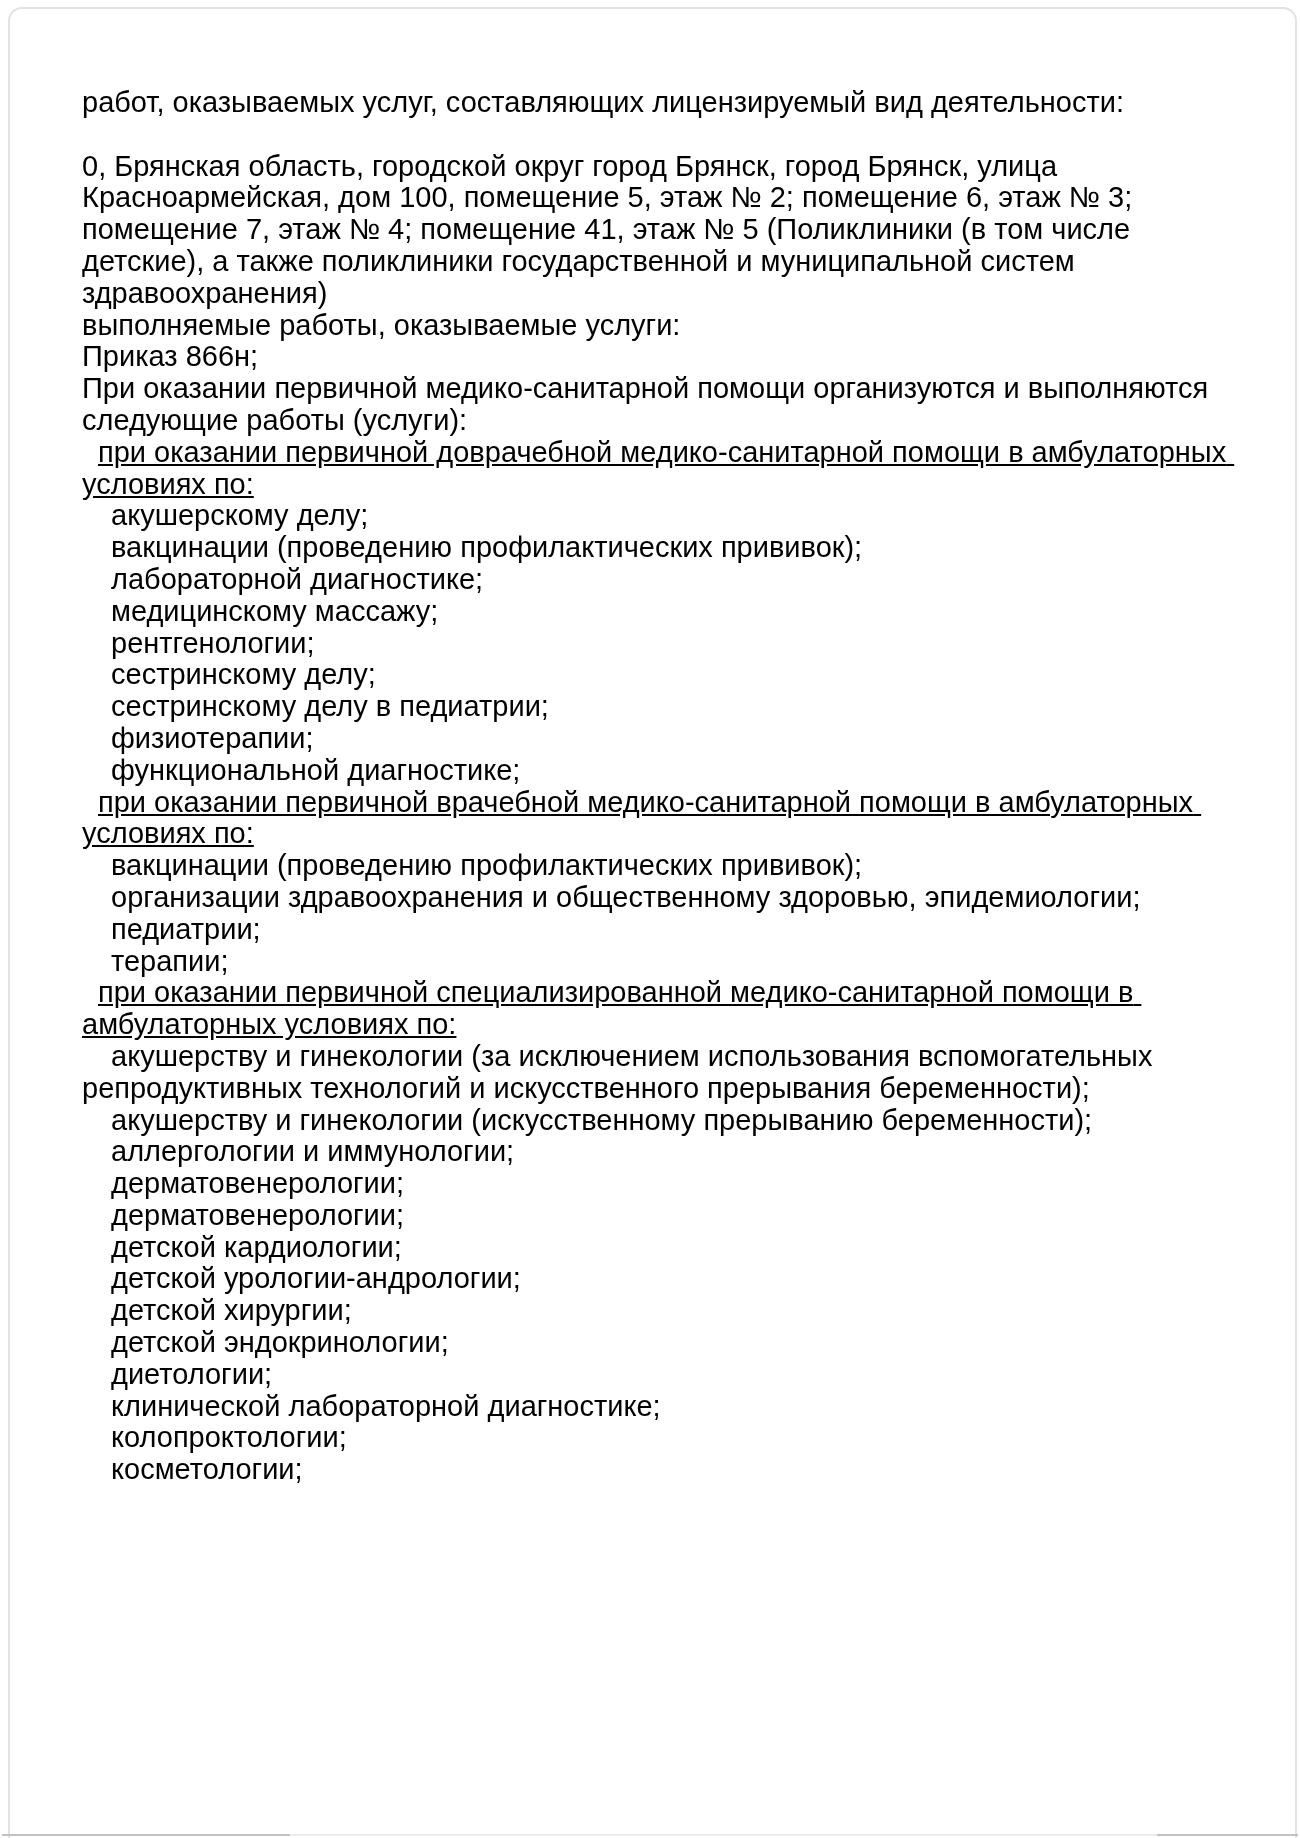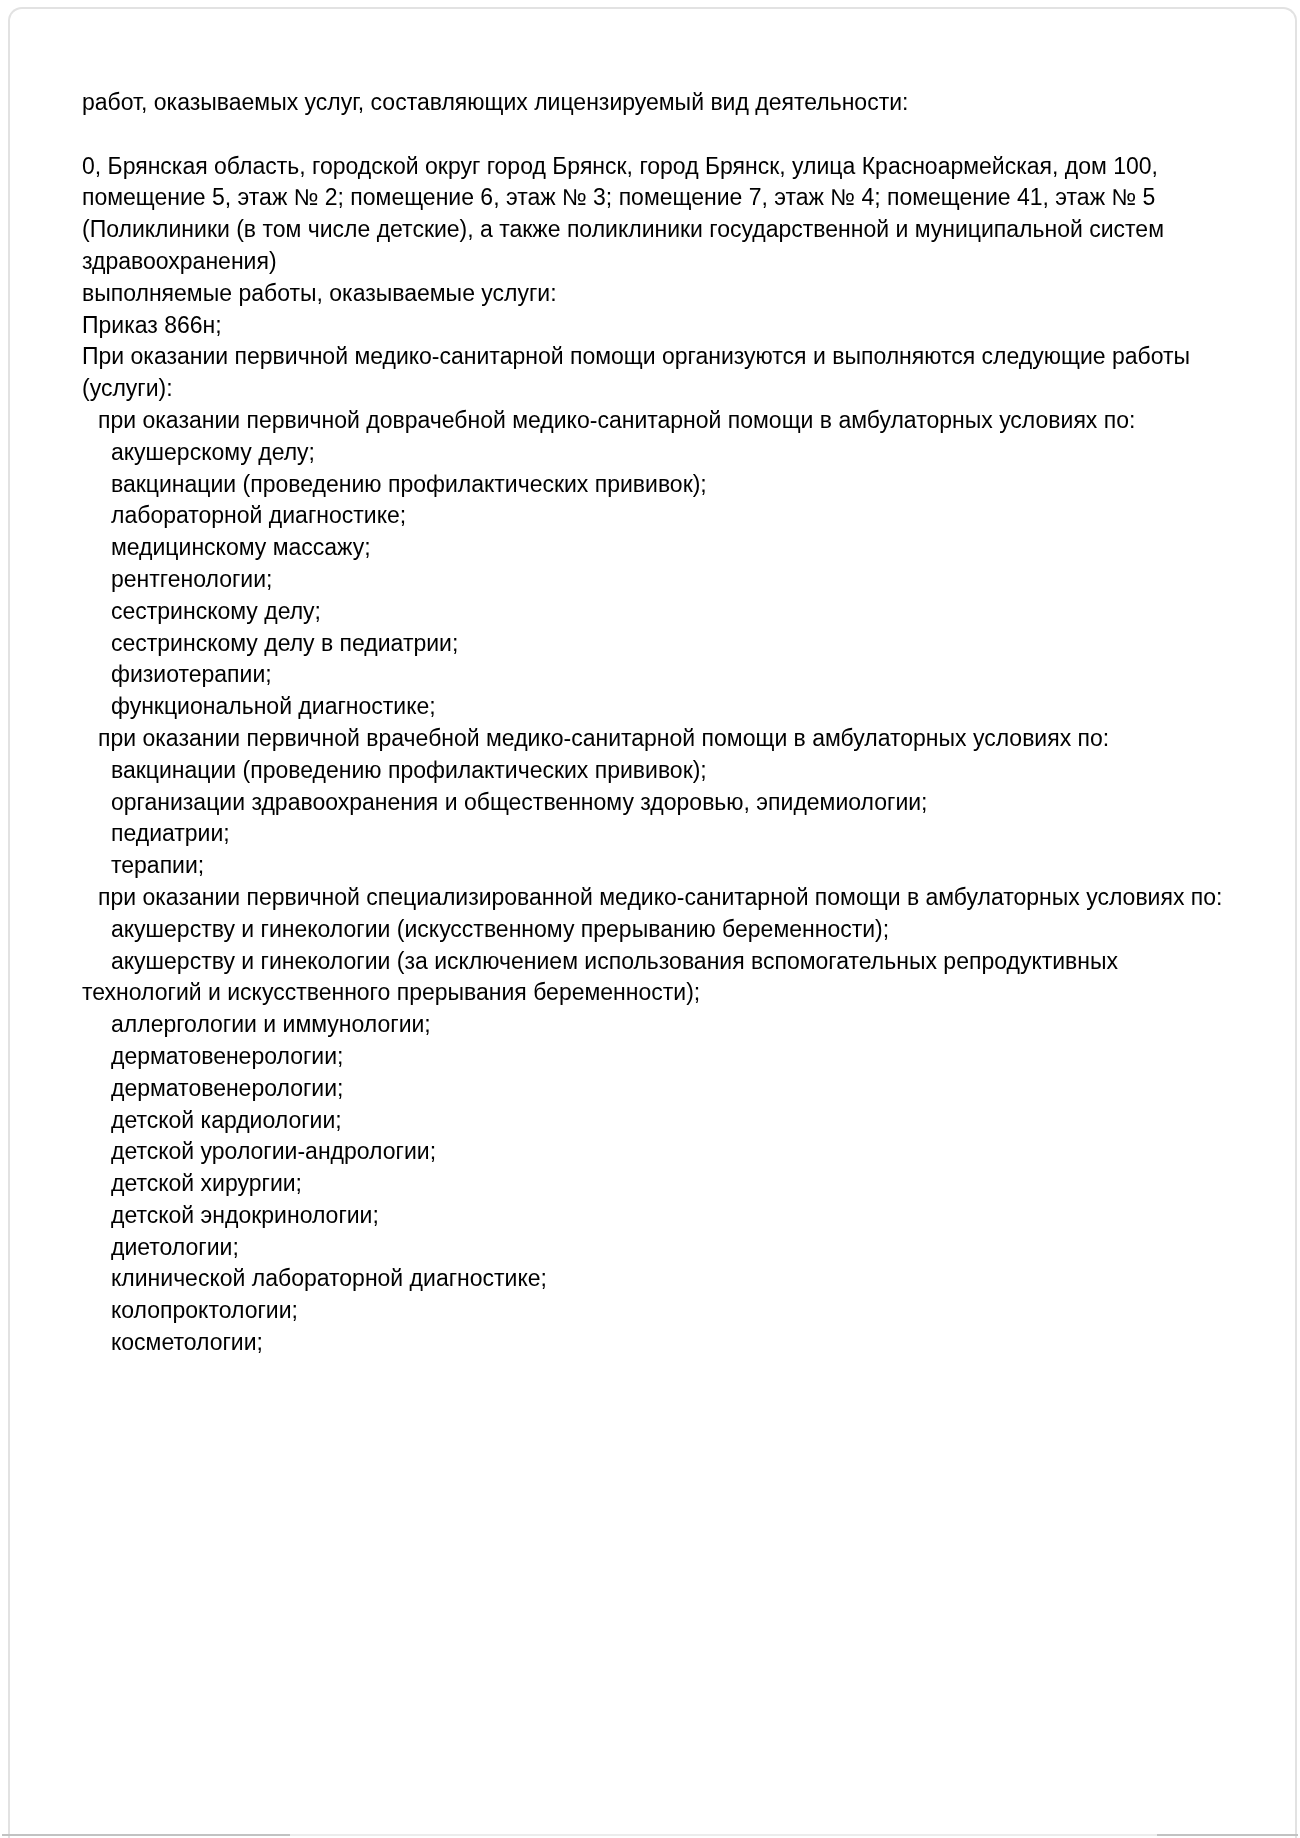--- a/index.html
+++ b/index.html
@@ -25,30 +25,30 @@
     background: #ffffff;
     border: 2px solid #e2e2e2;
     border-bottom: none;
     border-radius: 14px 14px 0 0;
   }
   .doc {
     position: absolute;
     left: 72px;
     top: 78px;
     width: 1156px;
-    font-size: 23px;
+    font-size: 29px;
     line-height: 31.8px;
     font-weight: 400;
     letter-spacing: 0;
   }
   .line {
     white-space: pre-wrap;
     text-indent: 0;
   }
-  .line.i1 { text-indent: 16px; }
+  .line.i1 { text-indent: 16px; text-decoration: underline; }
   .line.i2 { text-indent: 29px; }
   .bottom-rule { position: absolute; top: 1834px; left: 0; width: 1300px; height: 3px; }
   .seg { position: absolute; top: 0; height: 2px; }
   .seg-left  { left: 2px;    width: 288px; background: #c2c2c2; }
   .seg-mid   { left: 290px;  width: 867px; background: #ececec; }
   .seg-right { left: 1157px; width: 141px; background: #c2c2c2; }
 </style>
 </head>
 <body style="background: rgb(255, 255, 255); color: rgb(0, 0, 0);">
 
@@ -69,22 +69,22 @@
       <div class="line i2">сестринскому делу;</div>
       <div class="line i2">сестринскому делу в педиатрии;</div>
       <div class="line i2">физиотерапии;</div>
       <div class="line i2">функциональной диагностике;</div>
       <div class="line i1">при оказании первичной врачебной медико-санитарной помощи в амбулаторных условиях по:</div>
       <div class="line i2">вакцинации (проведению профилактических прививок);</div>
       <div class="line i2">организации здравоохранения и общественному здоровью, эпидемиологии;</div>
       <div class="line i2">педиатрии;</div>
       <div class="line i2">терапии;</div>
       <div class="line i1">при оказании первичной специализированной медико-санитарной помощи в амбулаторных условиях по:</div>
+      <div class="line i2">акушерству и гинекологии (за исключением использования вспомогательных репродуктивных технологий и искусственного прерывания беременности);</div>
       <div class="line i2">акушерству и гинекологии (искусственному прерыванию беременности);</div>
-      <div class="line i2">акушерству и гинекологии (за исключением использования вспомогательных репродуктивных технологий и искусственного прерывания беременности);</div>
       <div class="line i2">аллергологии и иммунологии;</div>
       <div class="line i2">дерматовенерологии;</div>
       <div class="line i2">дерматовенерологии;</div>
       <div class="line i2">детской кардиологии;</div>
       <div class="line i2">детской урологии-андрологии;</div>
       <div class="line i2">детской хирургии;</div>
       <div class="line i2">детской эндокринологии;</div>
       <div class="line i2">диетологии;</div>
       <div class="line i2">клинической лабораторной диагностике;</div>
       <div class="line i2">колопроктологии;</div>

